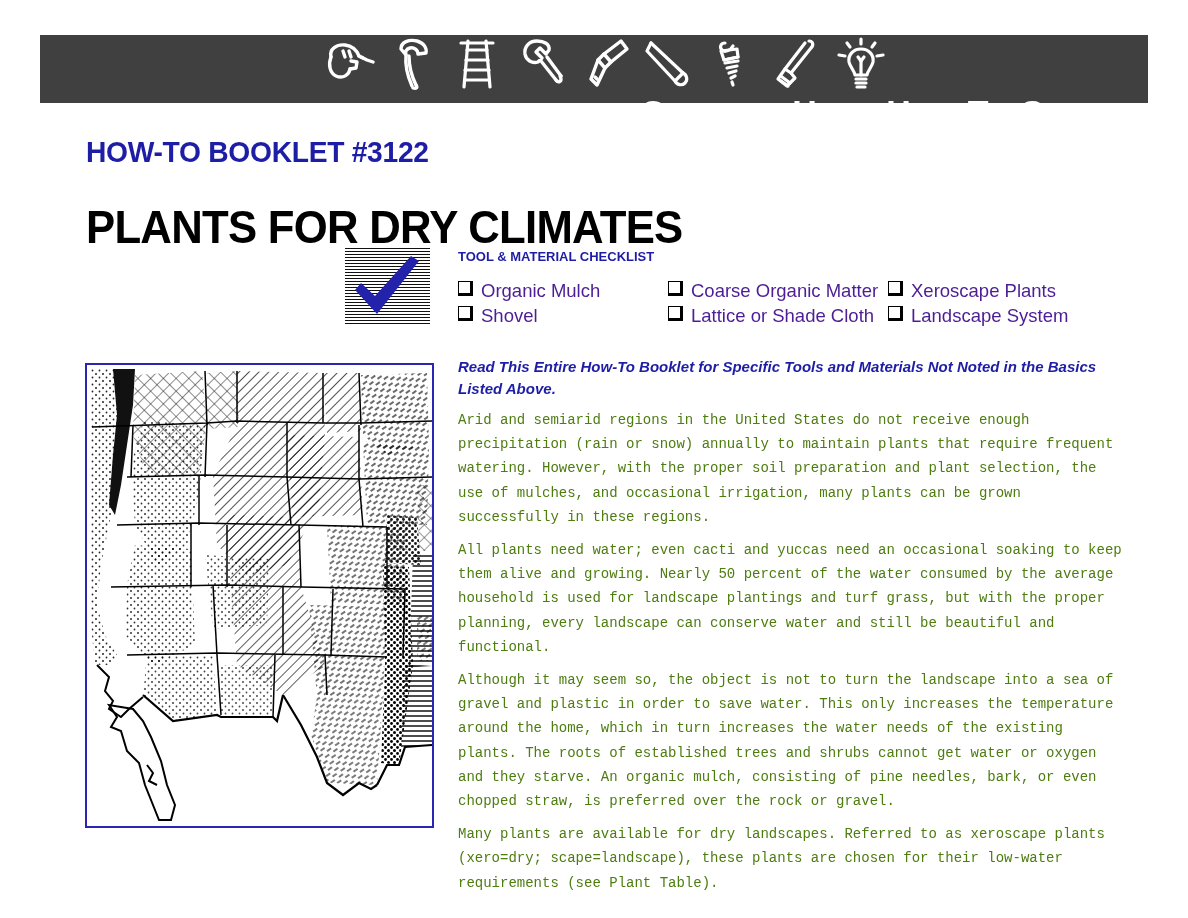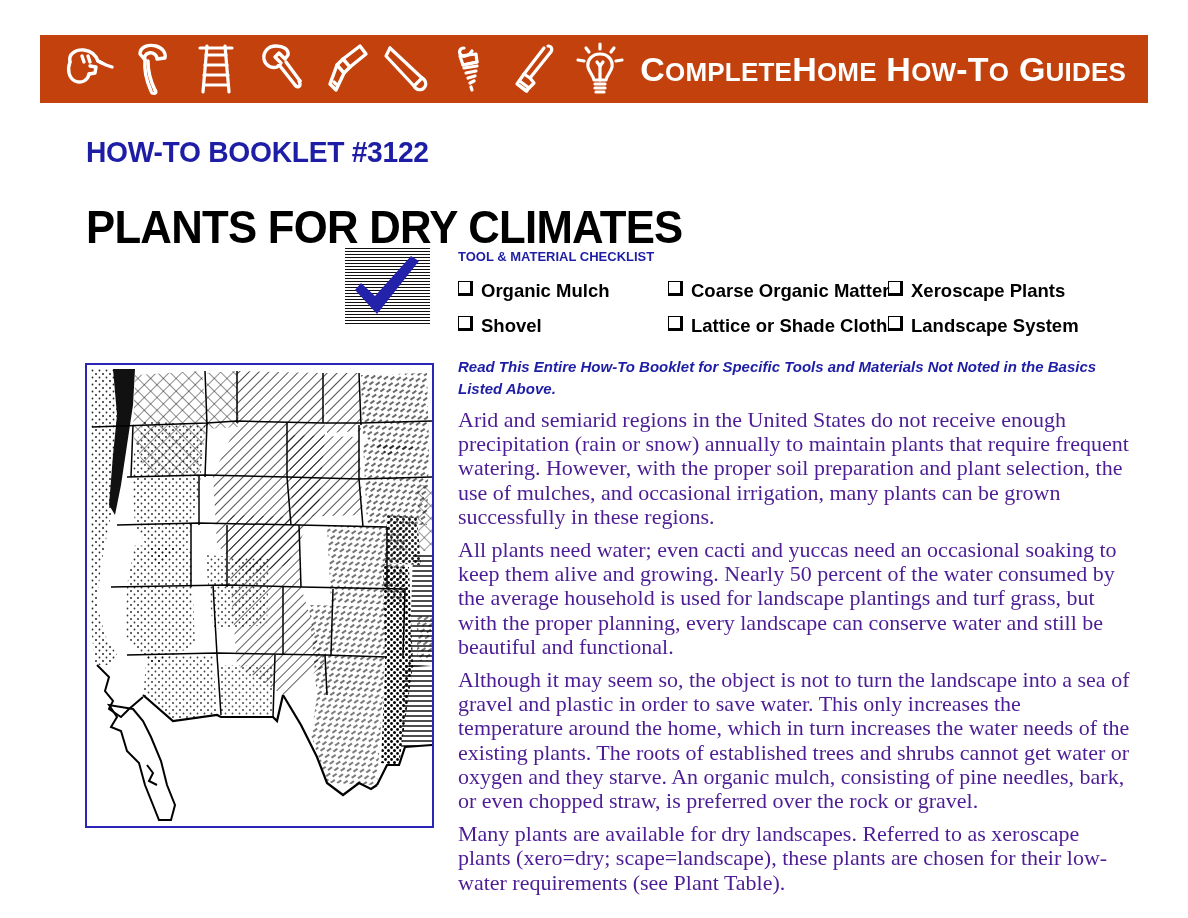--- a/index.html
+++ b/index.html
@@ -15,23 +15,24 @@
     overflow: hidden;
   }
 
   
   #header-banner {
     position: absolute;
     left: 40px;
     top: 35px;
     width: 1108px;
     height: 68px;
-    background: #c2410c;
+    background: #404040;
     display: flex;
     align-items: center;
+    flex-direction: column;
   }
   #tool-icon-strip {
     display: flex;
     align-items: center;
     padding-left: 22px;
     gap: 12px;
     height: 100%;
   }
   #tool-icon-strip .tool-icon {
     width: 52px;
@@ -108,25 +109,24 @@
     letter-spacing: 0px;
     font-family: "Liberation Sans", sans-serif;
   }
   #checklist-grid {
     position: absolute;
     left: 458px;
     top: 279px;
     width: 690px;
     display: grid;
     grid-template-columns: 210px 220px auto;
-    row-gap: 12px;
+    row-gap: 2px;
     font-size: 18.5px;
-    color: #000000;
-    font-family: "Liberation Sans", sans-serif;
-    font-weight: bold;
+    color: #4c1d95;
+    font-family: "Liberation Sans", sans-serif;
   }
   .check-item {
     display: flex;
     align-items: baseline;
     white-space: nowrap;
     line-height: 23px;
   }
   .check-box {
     display: inline-block;
     width: 11px;
@@ -153,24 +153,24 @@
     line-height: 22px;
     font-family: "Liberation Sans", sans-serif;
   }
 
   
   #body-copy {
     position: absolute;
     left: 458px;
     top: 408px;
     width: 672px;
-    font-family: Liberation Serif, serif;
-    font-size: 22px;
+    font-family: Liberation Mono, monospace;
+    font-size: 14px;
     line-height: 24.2px;
-    color: #4c1d95;
+    color: #4d7c0f;
     text-align: left;
   }
   #body-copy p {
     margin: 0 0 9px 0;
   }
 
   
   #climate-map {
     position: absolute;
     left: 85px;

